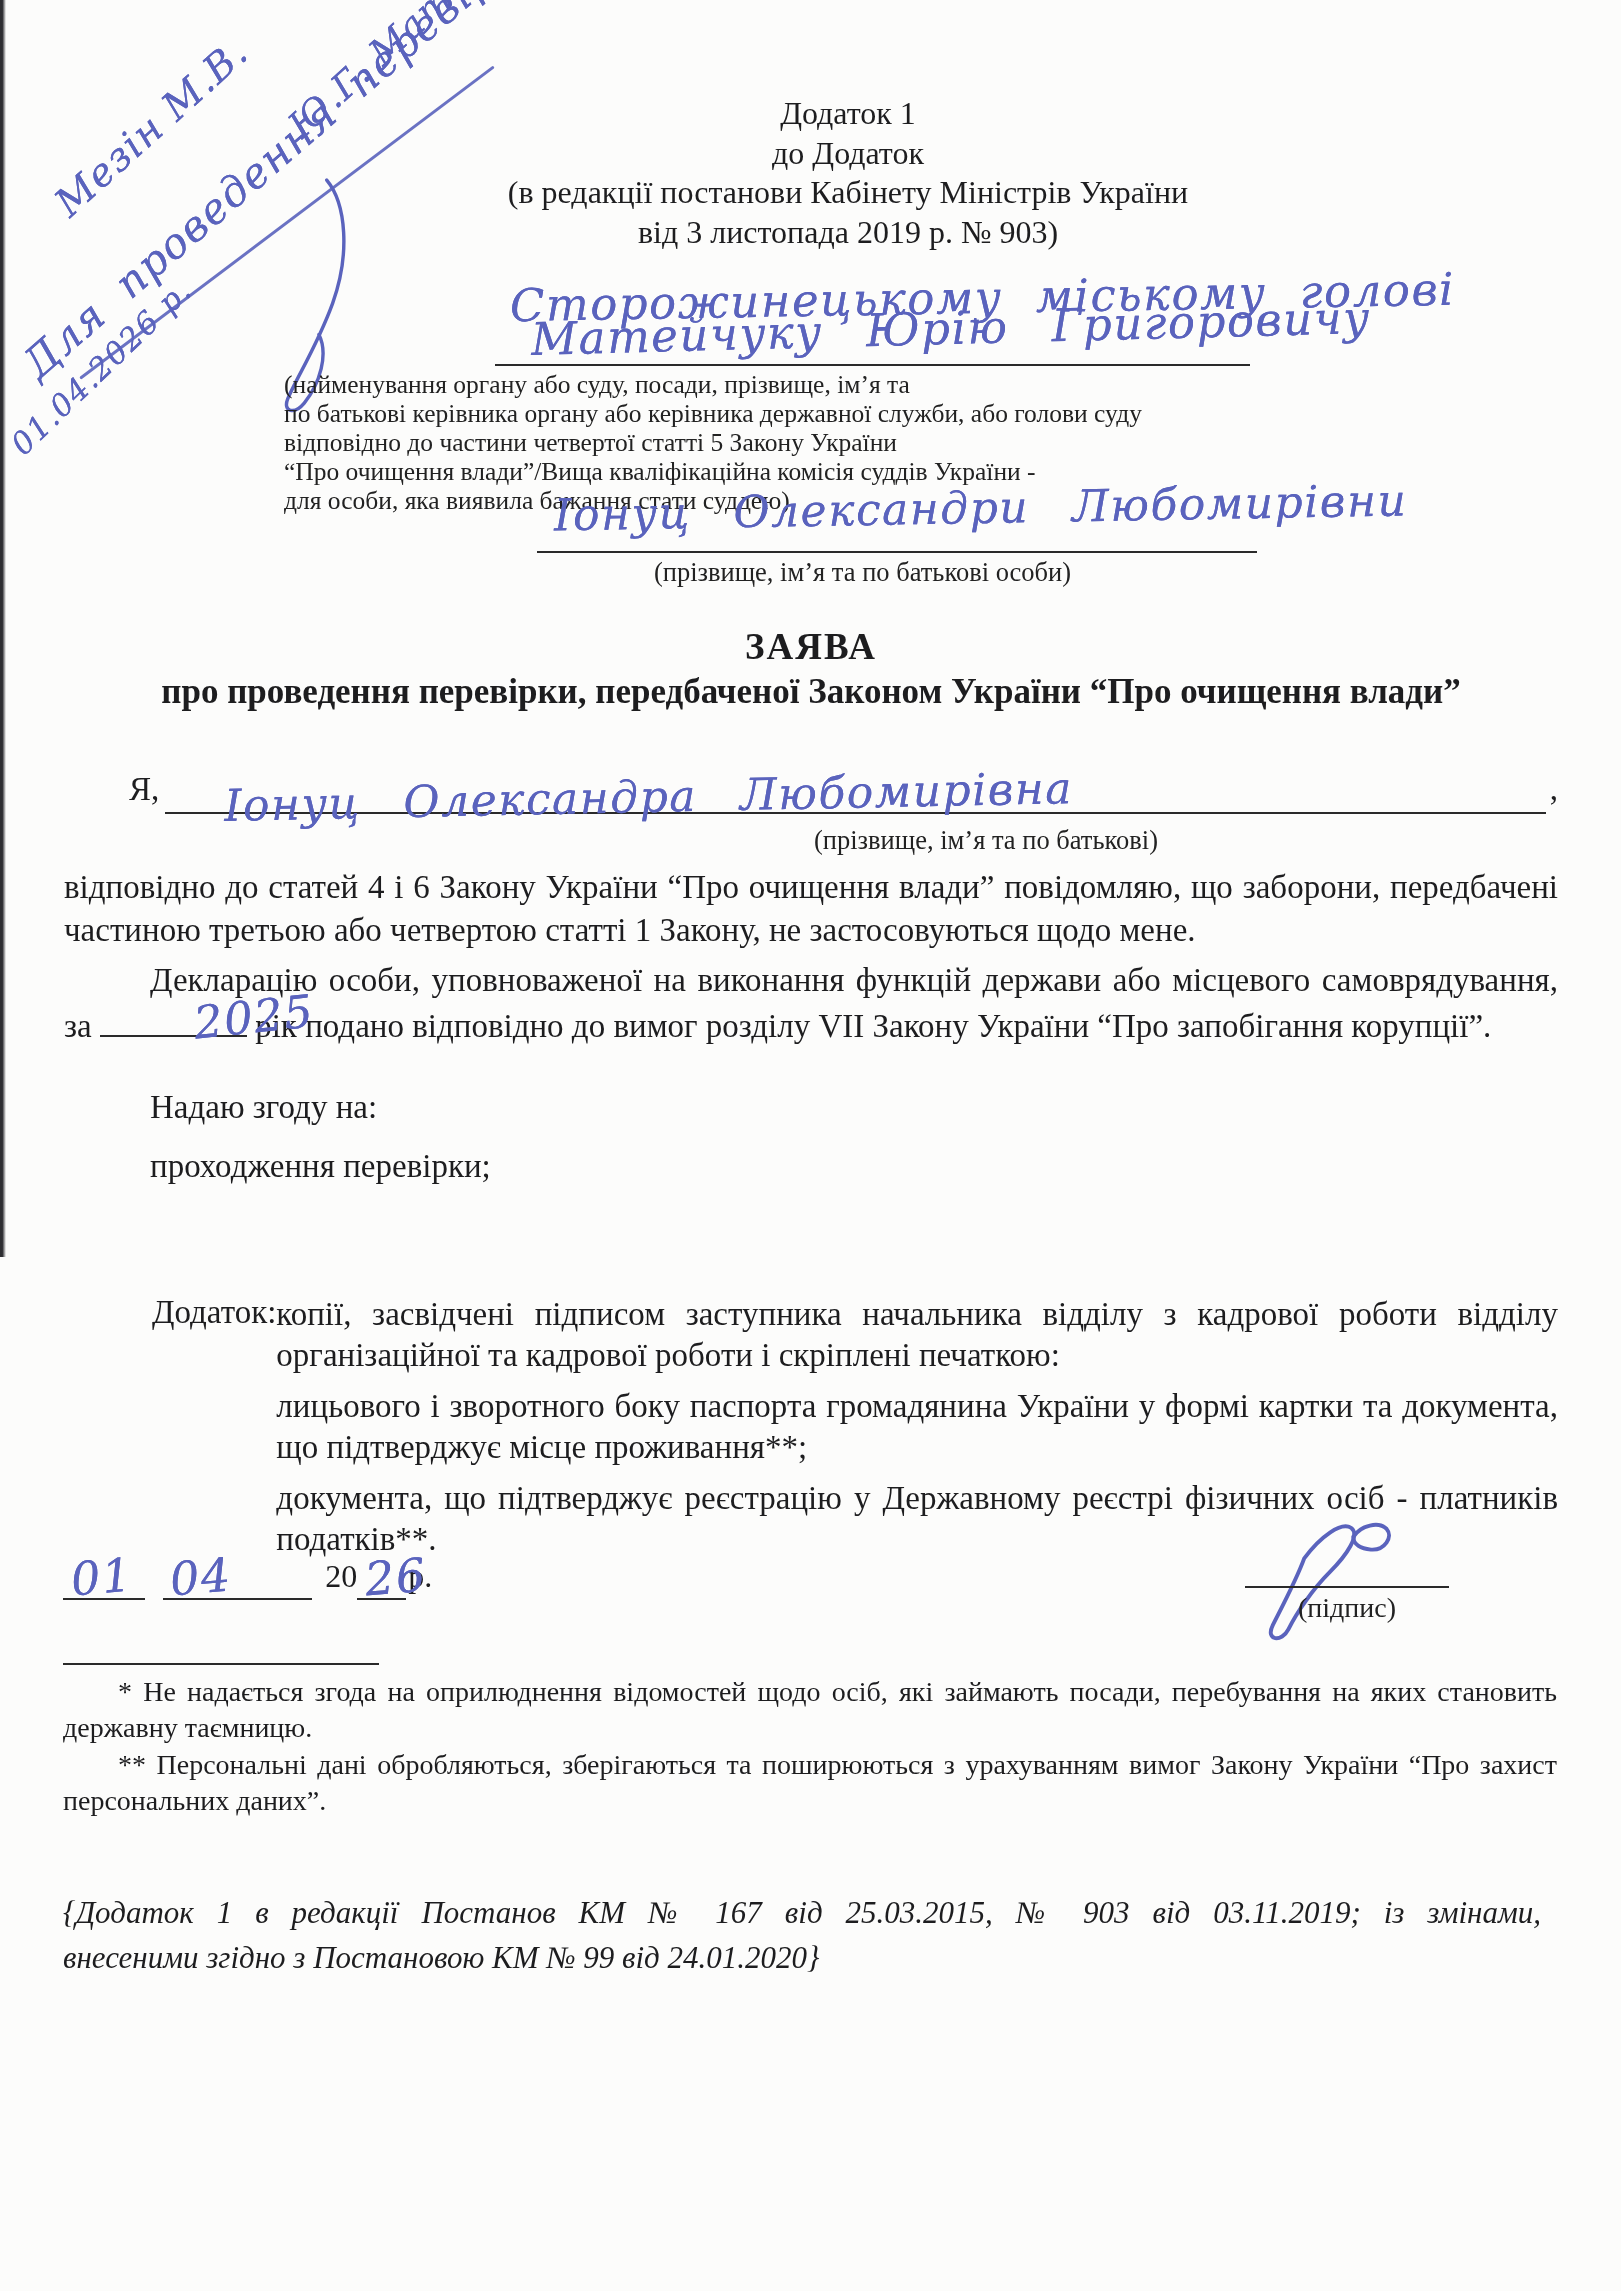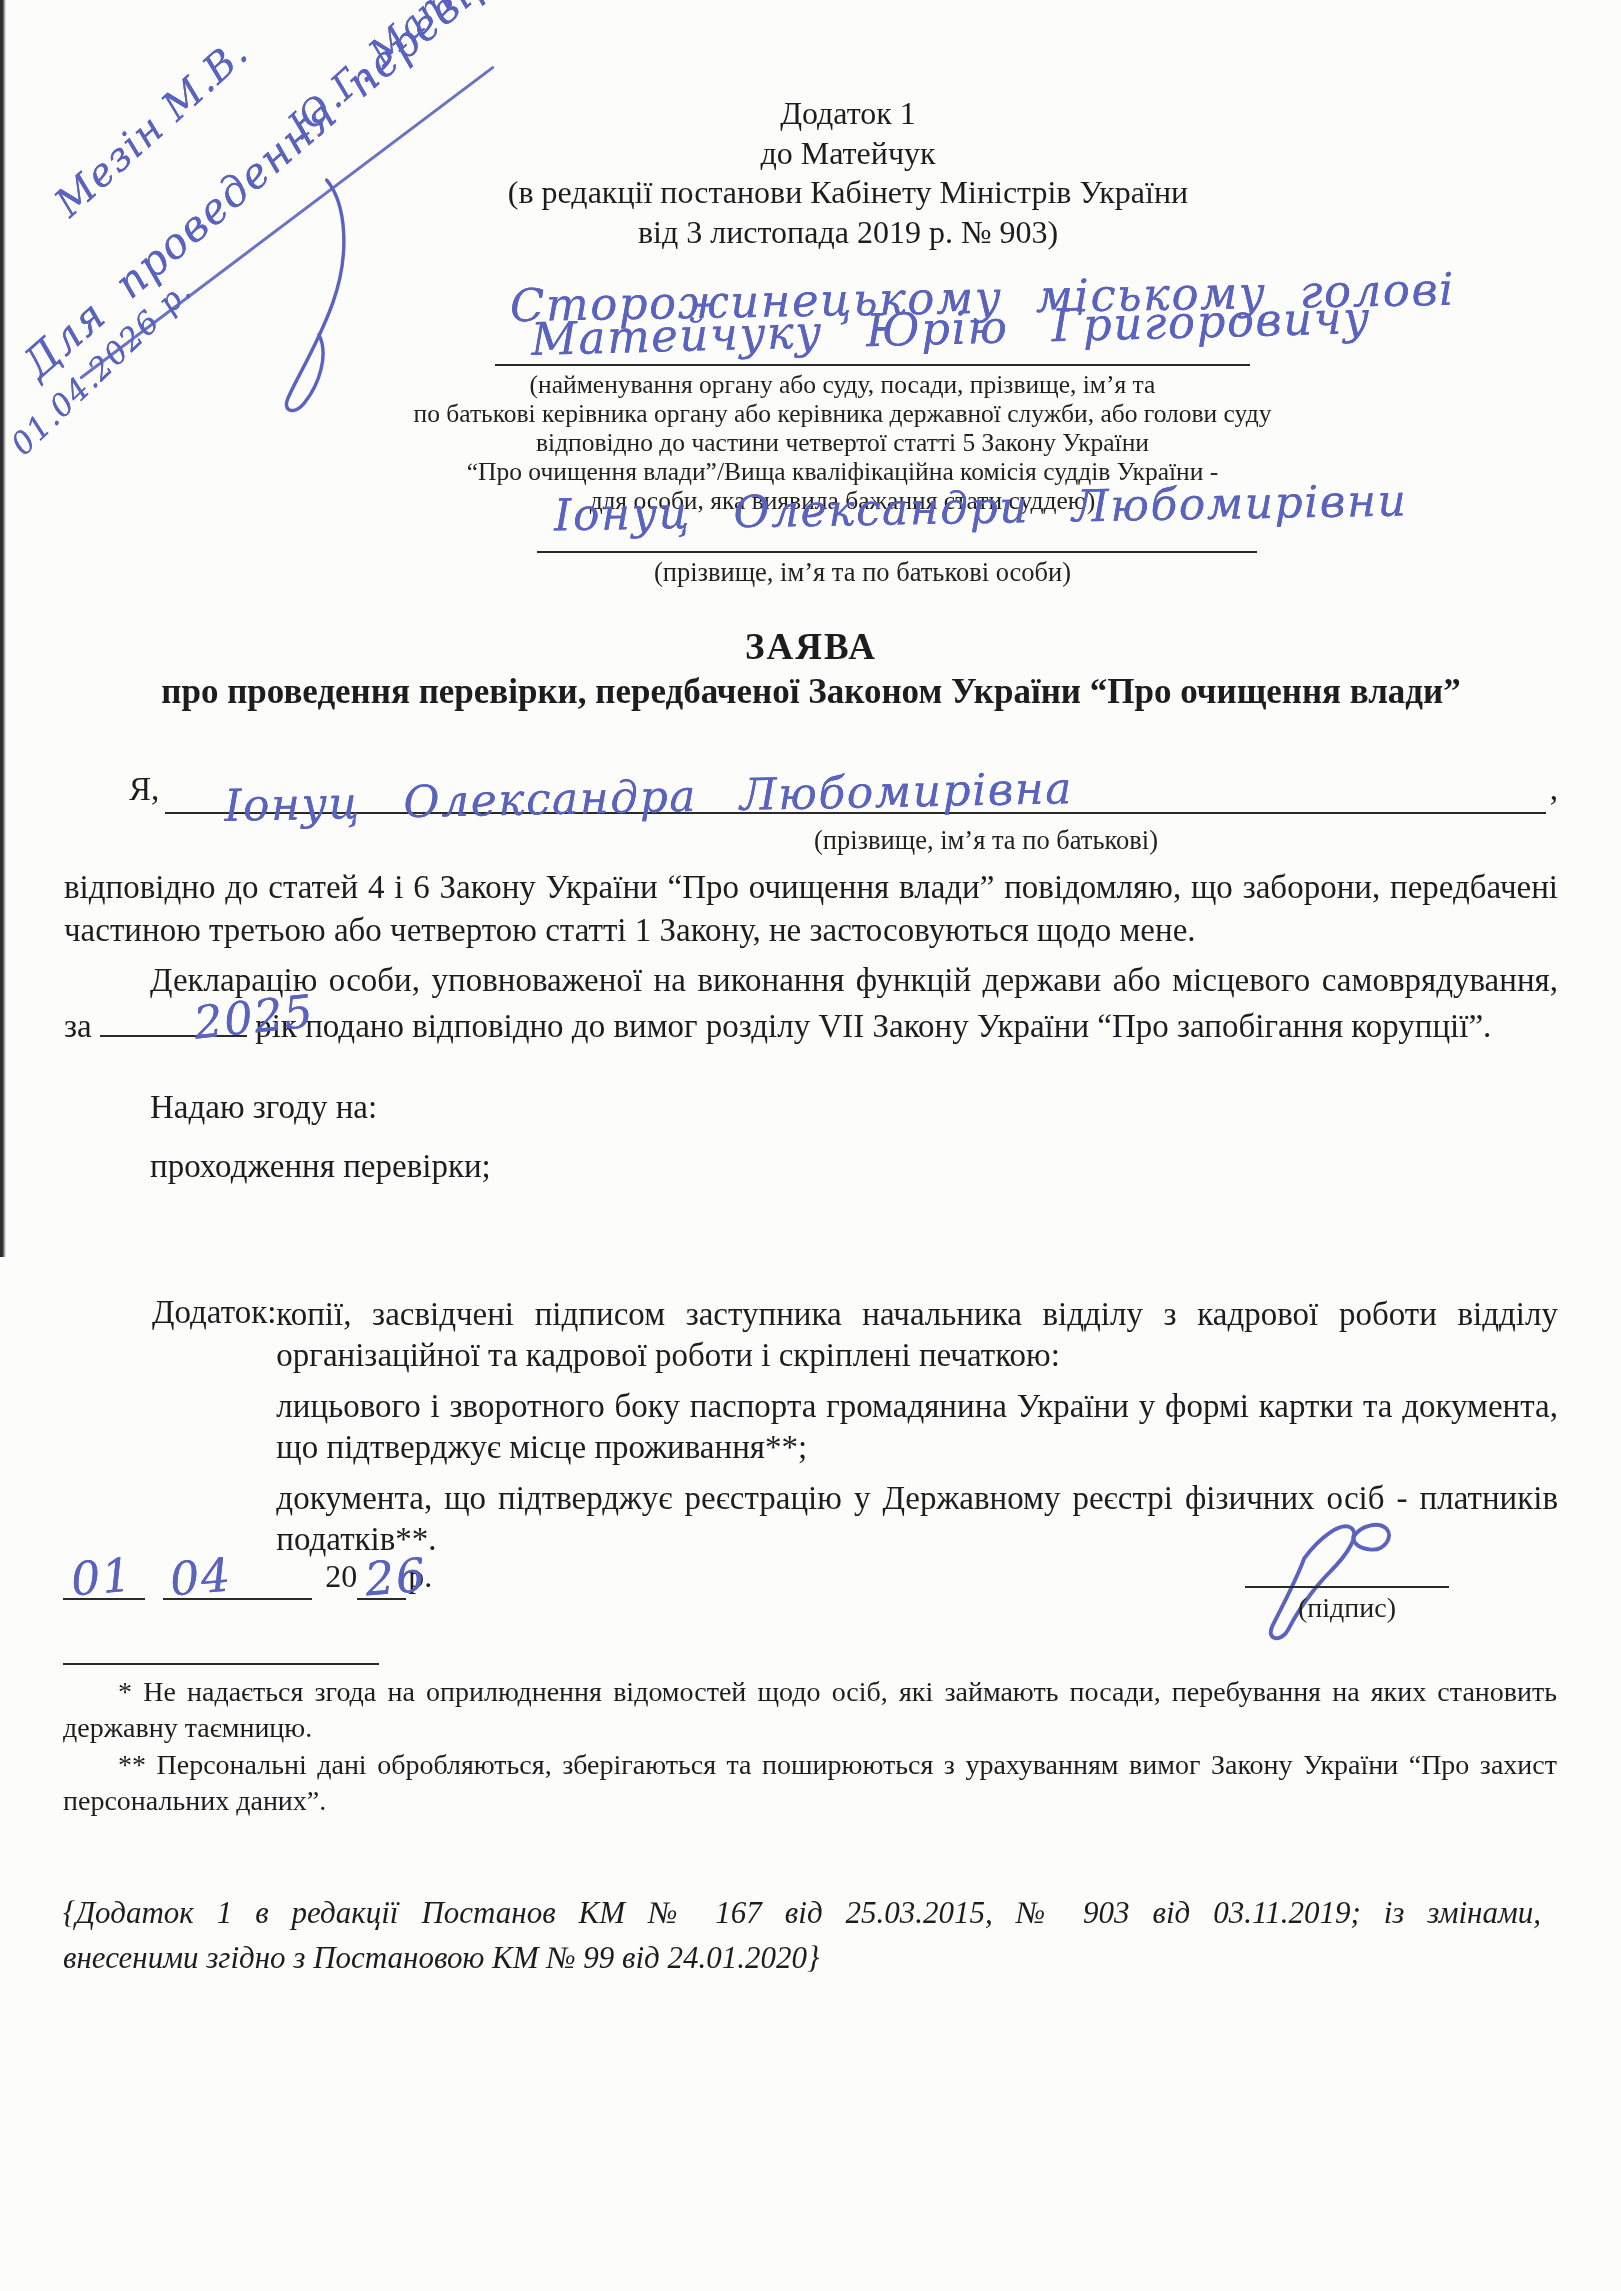--- a/index.html
+++ b/index.html
@@ -38,21 +38,21 @@
   .res-date{position:absolute;left:15.7px;top:431px;font-size:31px;transform:rotate(-44deg);transform-origin:left center;}
   .res-signer{position:absolute;left:294px;top:110px;font-size:36px;transform:rotate(-42deg);transform-origin:left center;}
   .res-squiggle{position:absolute;left:270px;top:174px;}
   
   .header{position:absolute;left:412px;top:94px;width:872px;text-align:center;font-size:32px;line-height:1.24;}
   
   .addressee{position:absolute;left:510px;top:271px;font-size:45px;transform:rotate(-1deg);word-spacing:17.6px;z-index:3;}
   .line-addressee{position:absolute;left:495px;top:323px;width:755px;height:41px;border-bottom:2.5px solid var(--rule);}
   .addressee-name{position:absolute;left:531px;top:302px;font-size:45px;transform:rotate(-1.5deg);z-index:3;}
   .caption{color:#222;}
-  .cap-recipient{position:absolute;left:284px;top:370px;width:1117px;text-align:center;font-size:25.5px;line-height:29px;}
+  .cap-recipient{position:absolute;left:284px;top:370px;width:1117px;font-size:25.5px;line-height:29px;}
   .person-name{position:absolute;left:554px;top:482px;font-size:44px;transform:rotate(-1deg);z-index:3;}
   .line-person{position:absolute;left:537px;top:510px;width:720px;height:41px;border-bottom:2.5px solid var(--rule);}
   .cap-person{position:absolute;left:549px;top:557px;width:627px;text-align:center;font-size:26.5px;}
   
   .title{position:absolute;left:64px;top:625px;width:1494px;text-align:center;font-weight:bold;font-size:37px;letter-spacing:2px;}
   .subtitle{position:absolute;left:64px;top:672px;width:1494px;text-align:center;font-weight:bold;font-size:35px;}
   
   .ya-row{position:absolute;left:129px;top:763px;right:63px;display:flex;align-items:flex-end;}
   .ya-prefix{font-size:33px;line-height:49px;}
   .ya-blank{flex:1;position:relative;height:49px;border-bottom:2.5px solid var(--rule);margin-left:5.9px;}
@@ -106,21 +106,21 @@
   <div class="res-strike"></div>
   <div class="hw res-purpose">Для проведення перевірки</div>
   <div class="hw res-date">01.04.2026 р.</div>
   <div class="hw res-signer">Ю.Г. Матейчук</div>
   <svg class="res-squiggle hw-stroke" width="90" height="241" viewBox="0 0 92 246">
     <path d="M58,6 C78,30 82,82 64,132 C48,176 26,210 18,230 C13,243 25,246 35,234 C51,214 60,184 50,164" fill="none" stroke="currentColor" stroke-width="3.5" stroke-linecap="round"></path>
   </svg>
 
   <div class="header">
     <div>Додаток 1</div>
-    <div>до Матейчук</div>
+    <div>до Додаток</div>
     <div>(в редакції постанови Кабінету Міністрів України</div>
     <div>від 3 листопада 2019 р. № 903)</div>
   </div>
 
   <div class="hw addressee">Сторожинецькому міському голові</div>
   <div class="line-addressee"></div>
   <div class="hw hw-wide addressee-name">Матейчуку Юрію Григоровичу</div>
 
   <div class="caption cap-recipient">
     <div>(найменування органу або суду, посади, прізвище, ім’я та</div>

